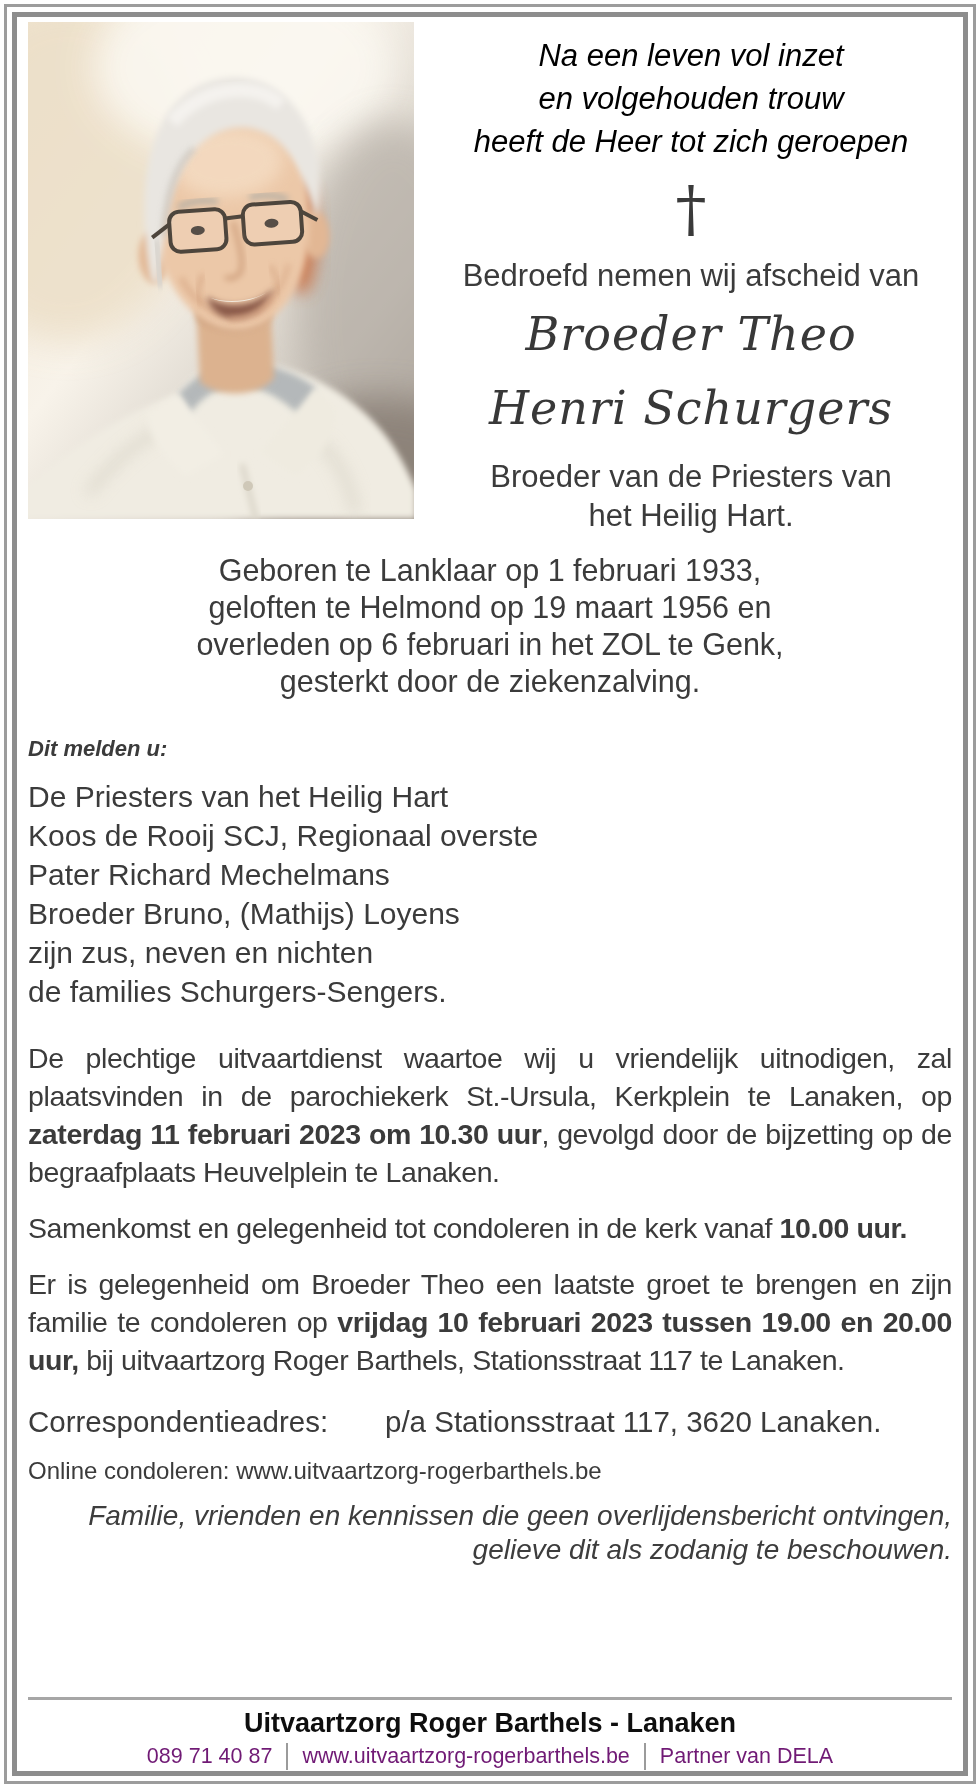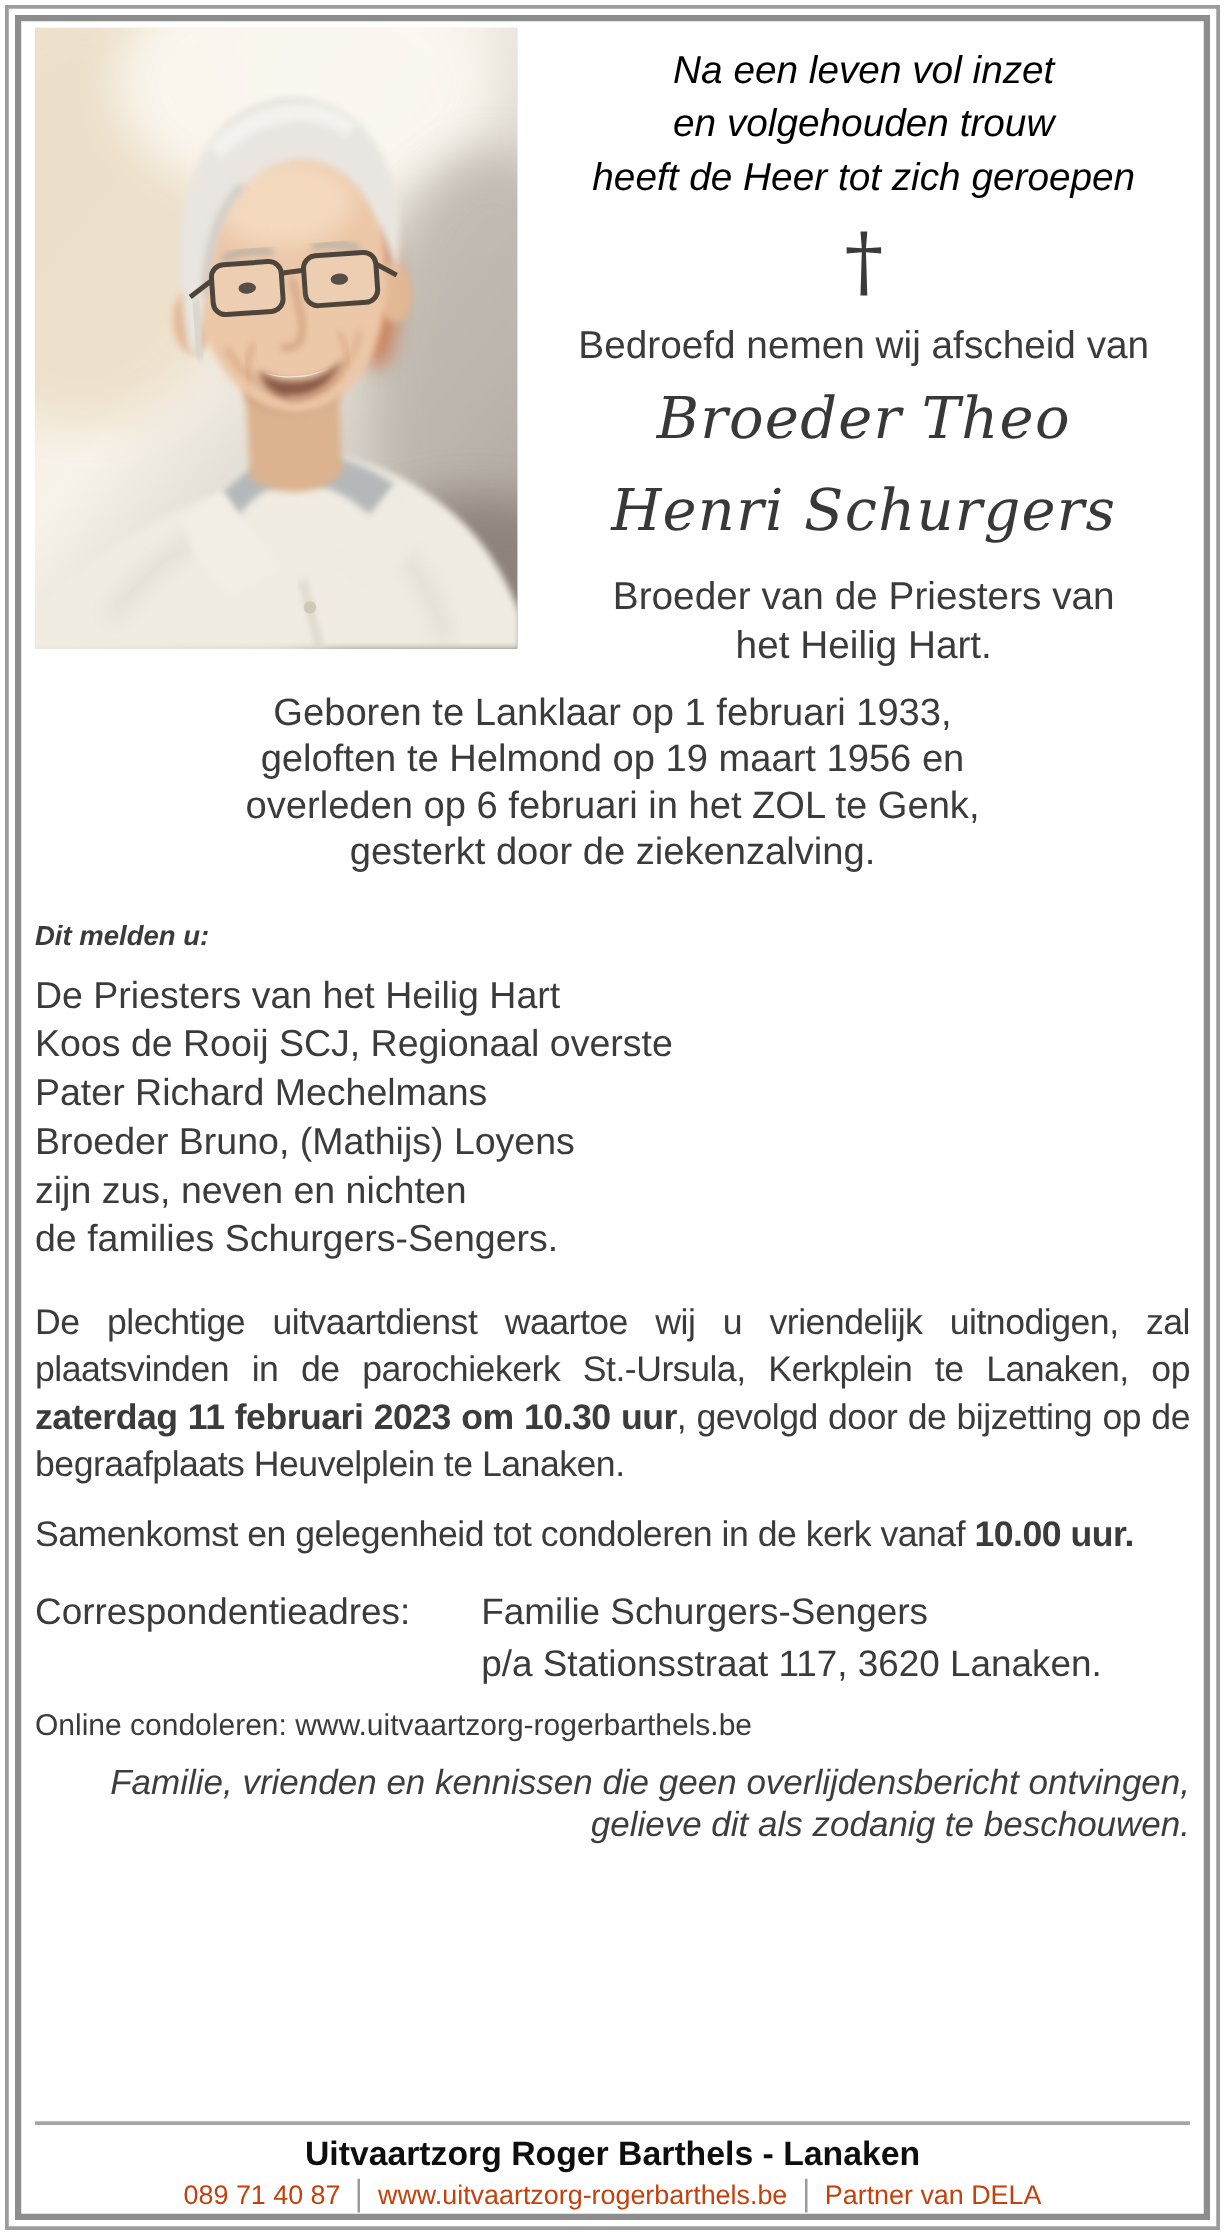--- a/index.html
+++ b/index.html
@@ -69,21 +69,21 @@
 
   
   .footer { position:absolute; left:0; right:0; bottom:2px; }
   .footer-rule { height:3px; background:#a6a6a6; }
   .footer-company {
     margin-top:7px; text-align:center; font-size:27px; font-weight:bold;
     color:#0e0e0e; line-height:32px;
   }
   .footer-info {
     margin-top:3px; display:flex; justify-content:center; align-items:center;
-    gap:14px; font-size:21.5px; color:#c2410c; line-height:28px;
+    gap:14px; font-size:21.5px; color:#701a75; line-height:28px;
   }
   .vsep { width:2px; height:27px; background:#9b9b9b; }
 </style>
 </head>
 <body>
 
 <div class="frame-outer"></div>
 <div class="frame-inner"></div>
 
 <div class="content">
@@ -198,25 +198,25 @@
     <div>De Priesters van het Heilig Hart</div>
     <div>Koos de Rooij SCJ, Regionaal overste</div>
     <div>Pater Richard Mechelmans</div>
     <div>Broeder Bruno, (Mathijs) Loyens</div>
     <div>zijn zus, neven en nichten</div>
     <div>de families Schurgers-Sengers.</div>
   </div>
 
   <p class="para first"><span>De plechtige uitvaartdienst waartoe wij u vriendelijk uitnodigen, zal plaatsvinden in de parochiekerk St.-Ursula, Kerkplein te Lanaken, op </span><b>zaterdag 11 februari 2023 om 10.30 uur</b><span>, gevolgd door de bijzetting op de begraafplaats Heuvelplein te Lanaken.</span></p>
   <p class="para"><span>Samenkomst en gelegenheid tot condoleren in de kerk vanaf </span><b>10.00 uur.</b></p>
+  <p class="para"><span>Er is gelegenheid om Broeder Theo een laatste groet te brengen en zijn familie te condoleren op </span><b>vrijdag 10 februari 2023 tussen 19.00 en 20.00 uur,</b><span> bij uitvaartzorg Roger Barthels, Stationsstraat 117 te Lanaken.</span></p>
 
   <div class="correspondence">
     <div class="corr-label">Correspondentieadres:</div>
     <div class="corr-value">
-      <div>Familie Schurgers-Sengers</div>
       <div>p/a Stationsstraat 117, 3620 Lanaken.</div>
     </div>
   </div>
 
   <div class="online">Online condoleren: www.uitvaartzorg-rogerbarthels.be</div>
 
   <div class="note">
     <div>Familie, vrienden en kennissen die geen overlijdensbericht ontvingen,</div>
     <div>gelieve dit als zodanig te beschouwen.</div>
   </div>

